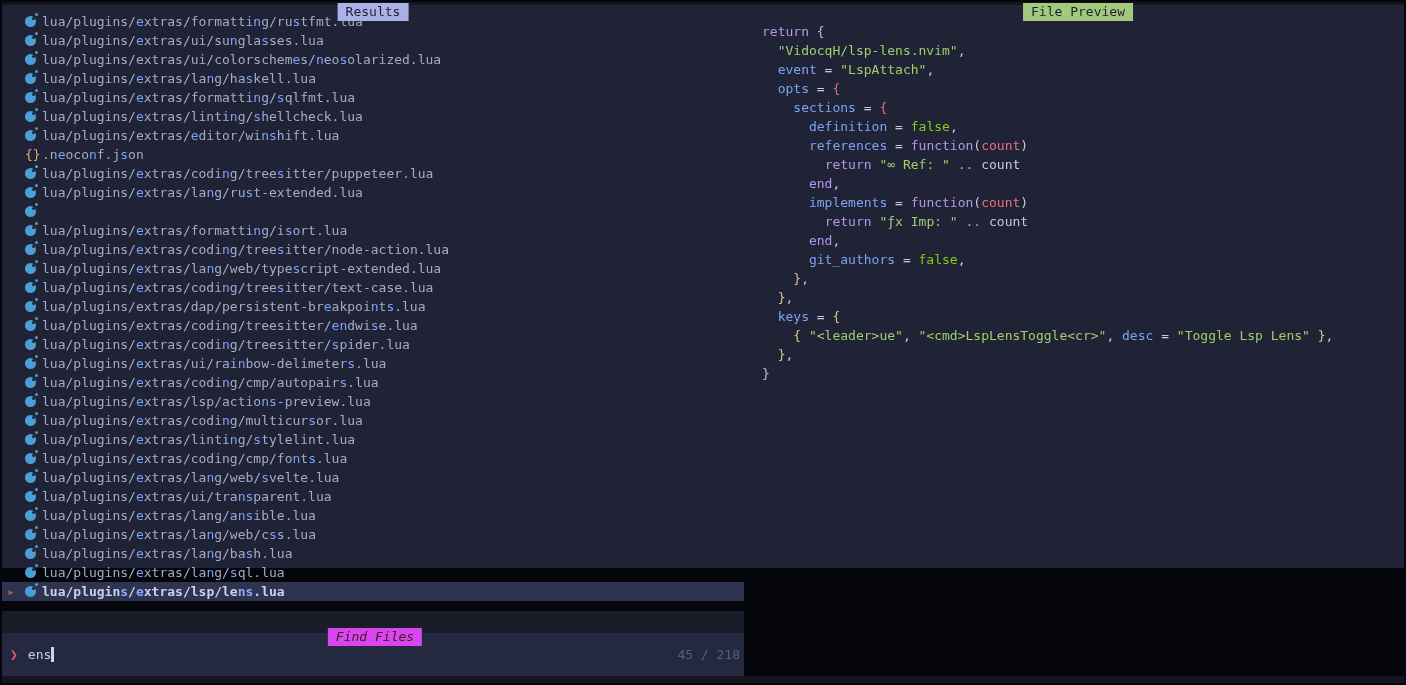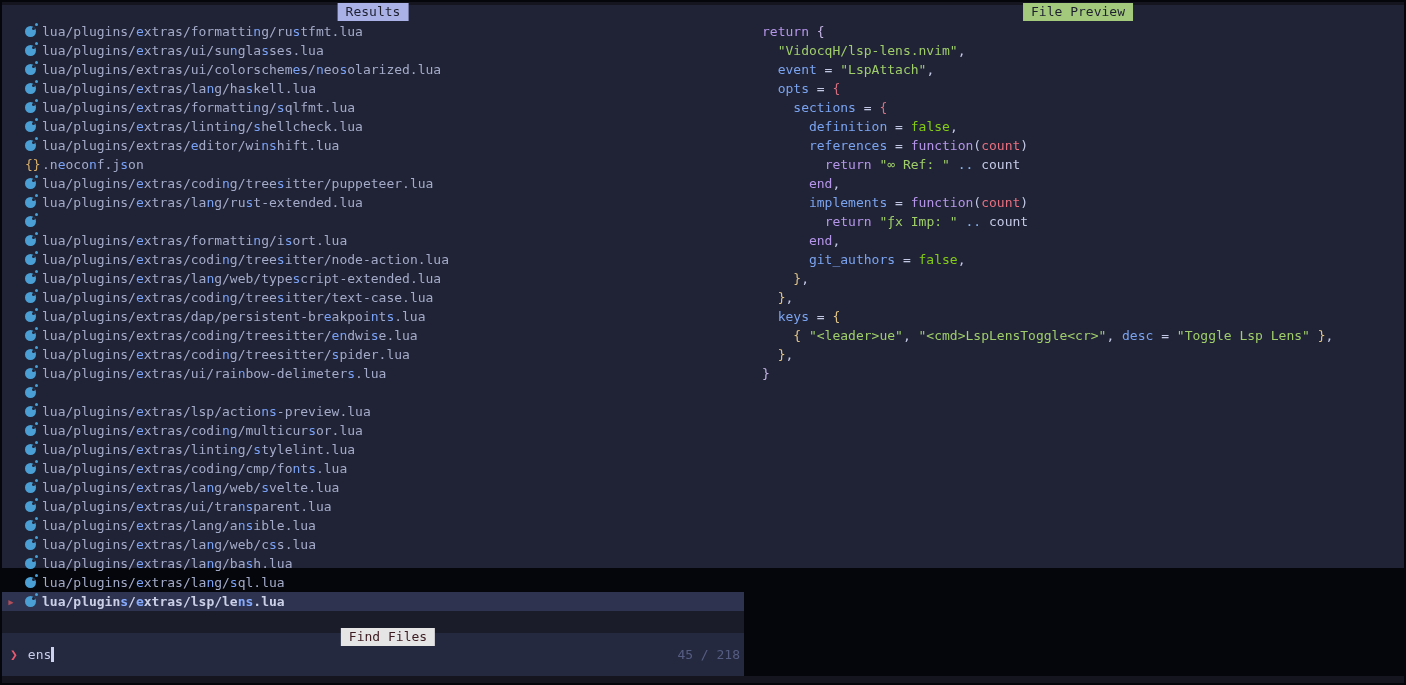--- a/index.html
+++ b/index.html
@@ -8,22 +8,22 @@
   .inner{position:absolute;left:2px;top:2px;width:1402px;height:566px;background:#202336;}
   .topstrip{position:absolute;left:0;top:0;width:100%;height:3px;background:#14151f;}
   .bottomstrip{position:absolute;left:0;top:674px;width:100%;height:7px;background:#14151f;}
   .gapstrip{position:absolute;left:0;top:609px;width:742px;height:22px;background:#1a1c2a;}
   .prompt-panel{position:absolute;left:0;top:631px;width:742px;height:43px;background:#252940;
        display:flex;align-items:center;}
   .badge{position:absolute;height:18px;line-height:18px;padding:0 8px;transform:translateX(-50%);
        color:#1e2030;white-space:nowrap;z-index:5;}
   .badge-results{left:371px;top:1px;background:#aab1e6;}
   .badge-preview{left:1076px;top:1px;background:#a3c97c;}
-  .badge-prompt{left:386px;top:626px;background:#e5e5e5;color:#3c1b21;}
-  .results-list{position:absolute;left:0;top:20px;width:742px;height:589px;}
+  .badge-prompt{left:373px;top:626px;background:#d946ef;color:#3c1b21;font-style:italic;}
+  .results-list{position:absolute;left:0;top:10px;width:742px;height:589px;}
   .row{height:19px;display:flex;align-items:center;color:#a4abc9;white-space:pre;}
   .row .caret{display:inline-block;width:18px;padding-left:5px;color:#b04e59;flex:0 0 auto;}
   .row .iconbox{display:inline-block;width:17px;flex:0 0 auto;}
   .row .fname{white-space:pre;}
   .row.selected{background:#2e3350;font-weight:bold;color:#ccd1e8;}
   .hl{color:#7aa2f7;}
   .row.selected .hl{color:#86abff;}
   .lua-dot{display:inline-block;position:relative;width:11px;height:11px;border-radius:50%;
        background:#4a9fd4;vertical-align:-1px;}
   .lua-dot::before{content:"";position:absolute;top:1px;right:1px;width:3px;height:3px;
@@ -65,21 +65,21 @@
         <div class="row"><span class="caret"></span><span class="iconbox"><span class="lua-dot"></span></span><span class="fname"><span>lua/plugins/</span><span class="hl">e</span><span>xtras/la</span><span class="hl">n</span><span>g/ru</span><span class="hl">s</span><span>t-extended.lua</span></span></div>
         <div class="row"><span class="caret"></span><span class="iconbox"><span class="lua-dot"></span></span></div>
         <div class="row"><span class="caret"></span><span class="iconbox"><span class="lua-dot"></span></span><span class="fname"><span>lua/plugins/</span><span class="hl">e</span><span>xtras/formatti</span><span class="hl">n</span><span>g/i</span><span class="hl">s</span><span>ort.lua</span></span></div>
         <div class="row"><span class="caret"></span><span class="iconbox"><span class="lua-dot"></span></span><span class="fname"><span>lua/plugins/</span><span class="hl">e</span><span>xtras/codi</span><span class="hl">n</span><span>g/tree</span><span class="hl">s</span><span>itter/node-action.lua</span></span></div>
         <div class="row"><span class="caret"></span><span class="iconbox"><span class="lua-dot"></span></span><span class="fname"><span>lua/plugins/</span><span class="hl">e</span><span>xtras/la</span><span class="hl">n</span><span>g/web/type</span><span class="hl">s</span><span>cript-extended.lua</span></span></div>
         <div class="row"><span class="caret"></span><span class="iconbox"><span class="lua-dot"></span></span><span class="fname"><span>lua/plugins/</span><span class="hl">e</span><span>xtras/codi</span><span class="hl">n</span><span>g/tree</span><span class="hl">s</span><span>itter/text-case.lua</span></span></div>
         <div class="row"><span class="caret"></span><span class="iconbox"><span class="lua-dot"></span></span><span class="fname"><span>lua/plugins/extras/dap/persistent-br</span><span class="hl">e</span><span>akpoi</span><span class="hl">n</span><span>t</span><span class="hl">s</span><span>.lua</span></span></div>
         <div class="row"><span class="caret"></span><span class="iconbox"><span class="lua-dot"></span></span><span class="fname"><span>lua/plugins/extras/coding/treesitter/</span><span class="hl">en</span><span>dwi</span><span class="hl">s</span><span>e.lua</span></span></div>
         <div class="row"><span class="caret"></span><span class="iconbox"><span class="lua-dot"></span></span><span class="fname"><span>lua/plugins/</span><span class="hl">e</span><span>xtras/codi</span><span class="hl">n</span><span>g/treesitter/</span><span class="hl">s</span><span>pider.lua</span></span></div>
         <div class="row"><span class="caret"></span><span class="iconbox"><span class="lua-dot"></span></span><span class="fname"><span>lua/plugins/</span><span class="hl">e</span><span>xtras/ui/rai</span><span class="hl">n</span><span>bow-delimeter</span><span class="hl">s</span><span>.lua</span></span></div>
-        <div class="row"><span class="caret"></span><span class="iconbox"><span class="lua-dot"></span></span></div>
+        <div class="row"><span class="caret"></span><span class="iconbox"><span class="lua-dot"></span></span><span class="fname"><span>lua/plugins/</span><span class="hl">e</span><span>xtras/codi</span><span class="hl">n</span><span>g/cmp/autopair</span><span class="hl">s</span><span>.lua</span></span></div>
         <div class="row"><span class="caret"></span><span class="iconbox"><span class="lua-dot"></span></span><span class="fname"><span>lua/plugins/</span><span class="hl">e</span><span>xtras/lsp/actio</span><span class="hl">ns</span><span>-preview.lua</span></span></div>
         <div class="row"><span class="caret"></span><span class="iconbox"><span class="lua-dot"></span></span><span class="fname"><span>lua/plugins/</span><span class="hl">e</span><span>xtras/codi</span><span class="hl">n</span><span>g/multicur</span><span class="hl">s</span><span>or.lua</span></span></div>
         <div class="row"><span class="caret"></span><span class="iconbox"><span class="lua-dot"></span></span><span class="fname"><span>lua/plugins/</span><span class="hl">e</span><span>xtras/linti</span><span class="hl">n</span><span>g/</span><span class="hl">s</span><span>tylelint.lua</span></span></div>
         <div class="row"><span class="caret"></span><span class="iconbox"><span class="lua-dot"></span></span><span class="fname"><span>lua/plugins/</span><span class="hl">e</span><span>xtras/coding/cmp/fo</span><span class="hl">n</span><span>t</span><span class="hl">s</span><span>.lua</span></span></div>
         <div class="row"><span class="caret"></span><span class="iconbox"><span class="lua-dot"></span></span><span class="fname"><span>lua/plugins/</span><span class="hl">e</span><span>xtras/la</span><span class="hl">n</span><span>g/web/</span><span class="hl">s</span><span>velte.lua</span></span></div>
         <div class="row"><span class="caret"></span><span class="iconbox"><span class="lua-dot"></span></span><span class="fname"><span>lua/plugins/</span><span class="hl">e</span><span>xtras/ui/tra</span><span class="hl">ns</span><span>parent.lua</span></span></div>
         <div class="row"><span class="caret"></span><span class="iconbox"><span class="lua-dot"></span></span><span class="fname"><span>lua/plugins/</span><span class="hl">e</span><span>xtras/lang/a</span><span class="hl">ns</span><span>ible.lua</span></span></div>
         <div class="row"><span class="caret"></span><span class="iconbox"><span class="lua-dot"></span></span><span class="fname"><span>lua/plugins/</span><span class="hl">e</span><span>xtras/la</span><span class="hl">n</span><span>g/web/c</span><span class="hl">s</span><span>s.lua</span></span></div>
         <div class="row"><span class="caret"></span><span class="iconbox"><span class="lua-dot"></span></span><span class="fname"><span>lua/plugins/</span><span class="hl">e</span><span>xtras/la</span><span class="hl">n</span><span>g/ba</span><span class="hl">s</span><span>h.lua</span></span></div>
         <div class="row"><span class="caret"></span><span class="iconbox"><span class="lua-dot"></span></span><span class="fname"><span>lua/plugins/</span><span class="hl">e</span><span>xtras/la</span><span class="hl">n</span><span>g/</span><span class="hl">s</span><span>ql.lua</span></span></div>

